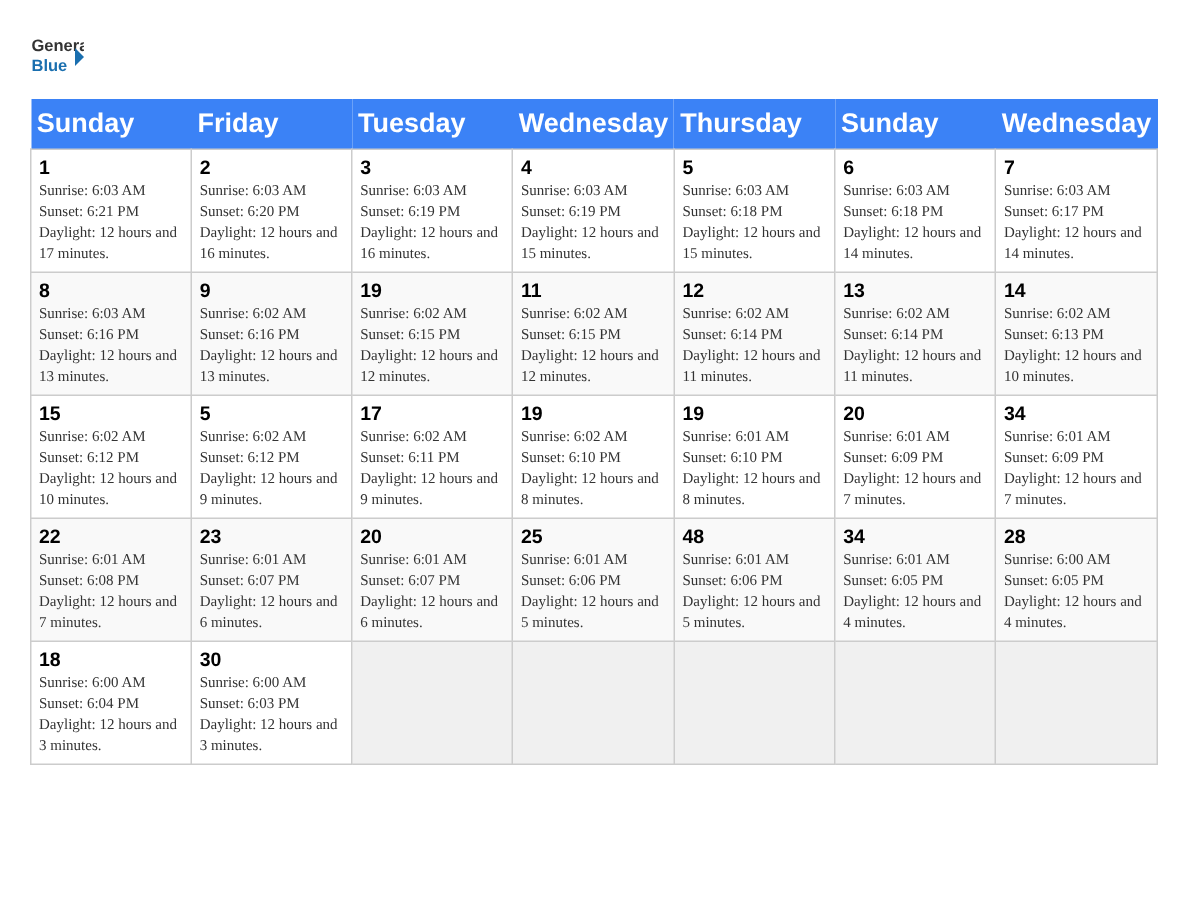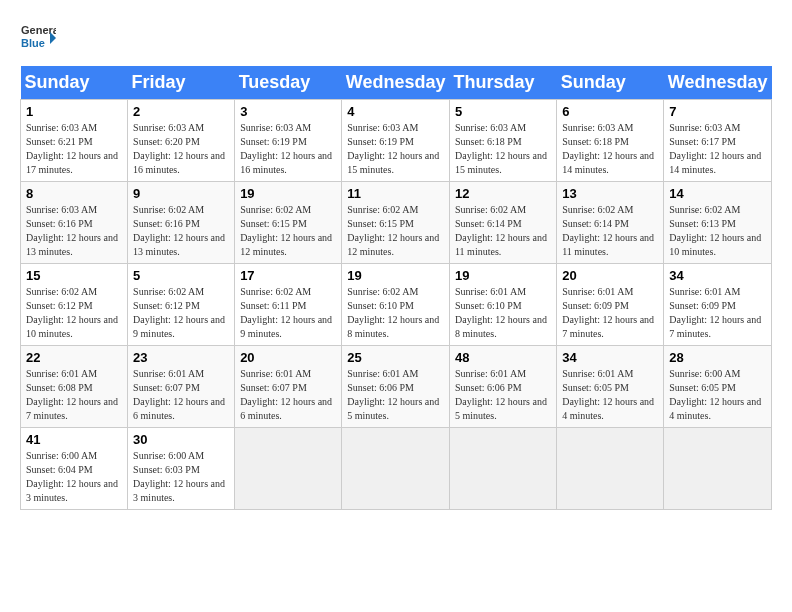--- a/index.html
+++ b/index.html
@@ -331,21 +331,21 @@
         <span class="day-num">28</span>
         <div class="day-info">
           Sunrise: 6:00 AM<br>
           Sunset: 6:05 PM<br>
           Daylight: 12 hours and 4 minutes.
         </div>
       </td>
       </tr>
       <tr>
         <td>
-        <span class="day-num">41</span>
+        <span class="day-num">18</span>
         <div class="day-info">
           Sunrise: 6:00 AM<br>
           Sunset: 6:04 PM<br>
           Daylight: 12 hours and 3 minutes.
         </div>
       </td>
         <td>
         <span class="day-num">30</span>
         <div class="day-info">
           Sunrise: 6:00 AM<br>

